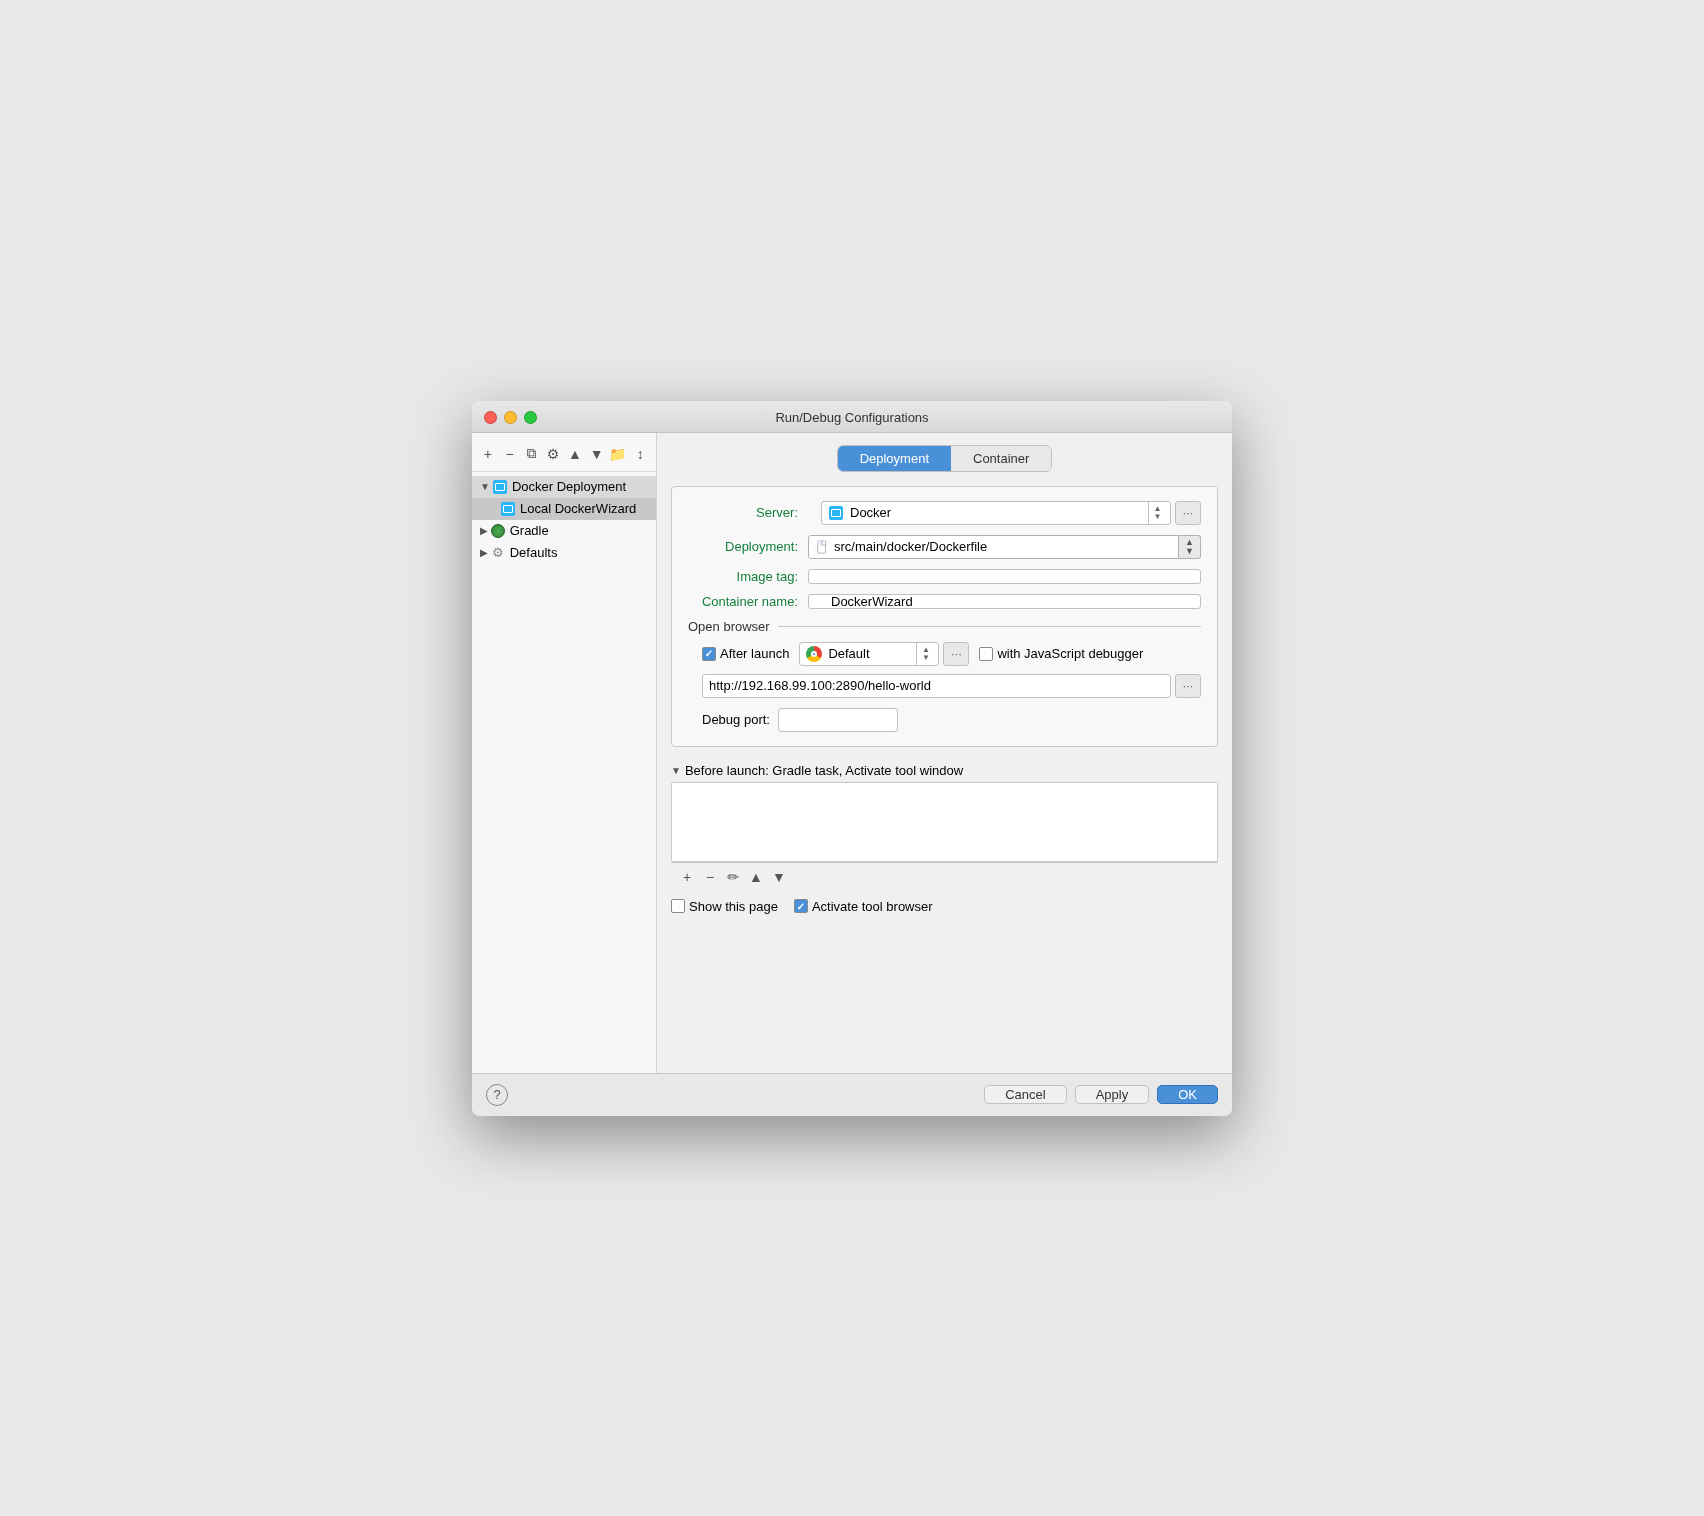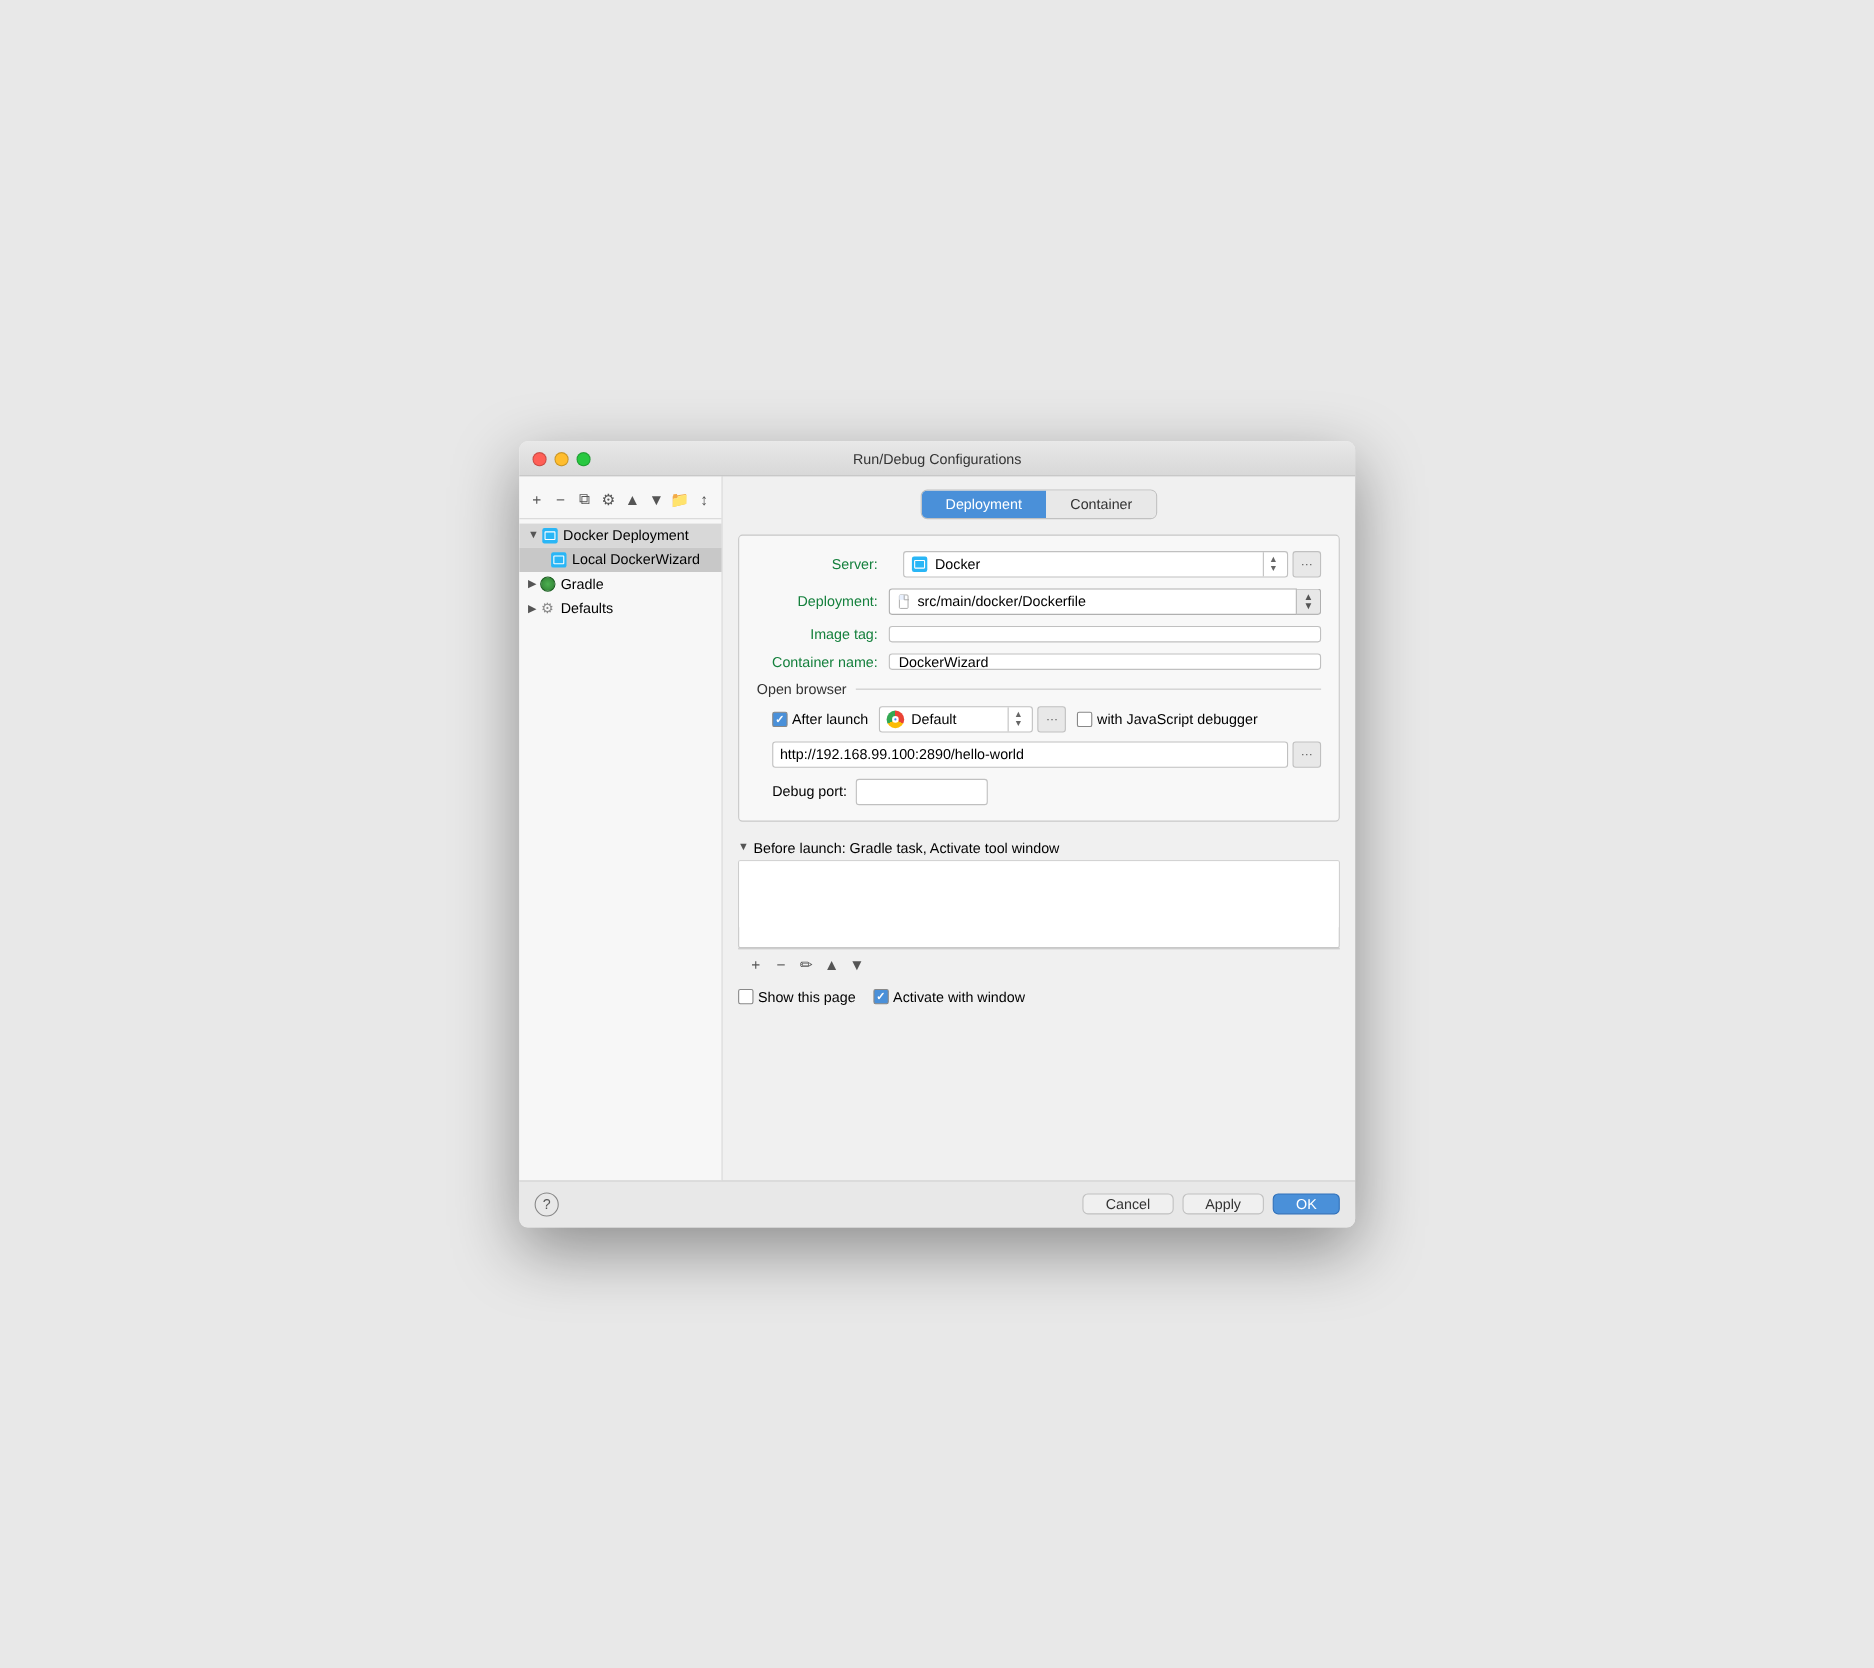--- a/index.html
+++ b/index.html
@@ -188,21 +188,21 @@
       flex: 1;
       display: flex;
       align-items: center;
     }
     .text-input {
       flex: 1;
       height: 15px;
       border: 1px solid #c0c0c0;
       border-radius: 3px;
       background: white;
-      padding: 0 8px;
+      padding: 0 22px;
       font-size: 13px;
       outline: none;
     }
     .select-control {
       display: flex;
       align-items: center;
       height: 24px;
       border: 1px solid #c0c0c0;
       border-radius: 3px;
       background: white;
@@ -668,21 +668,21 @@
 
       <div class="bottom-options">
         <div class="checkbox-wrap">
           <div class="checkbox checkbox-unchecked"></div>
           <label>Show this page</label>
         </div>
         <div class="checkbox-wrap">
           <div class="checkbox">
             <span class="check-mark">✓</span>
           </div>
-          <label>Activate with window</label>
+          <label>Activate tool browser</label>
         </div>
       </div>
     </div>
   </div>
 
   <div class="footer">
     <button class="help-btn">?</button>
     <div class="footer-buttons">
       <button class="btn">Cancel</button>
       <button class="btn">Apply</button>

